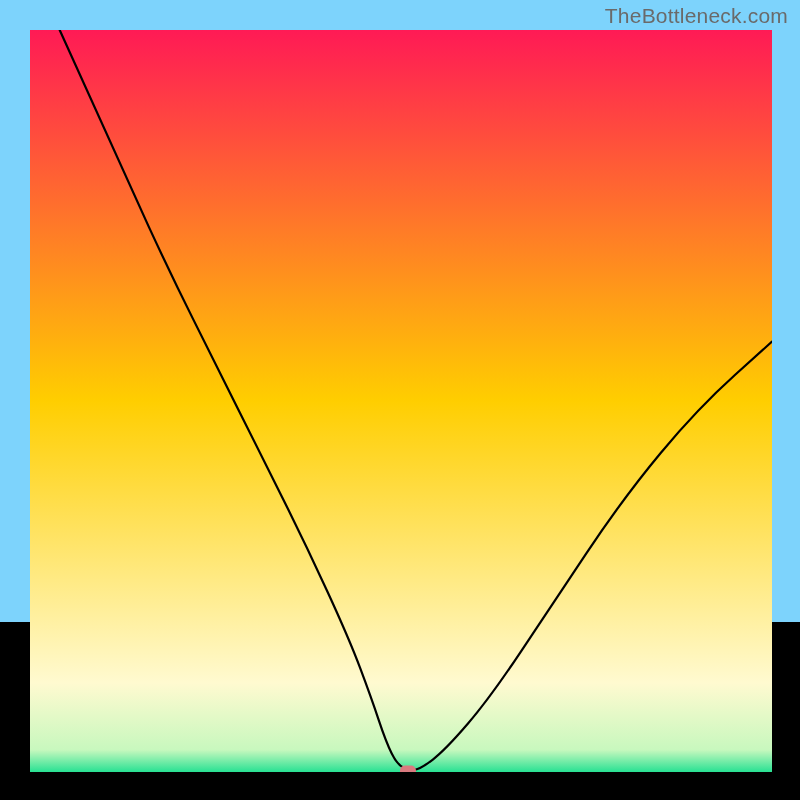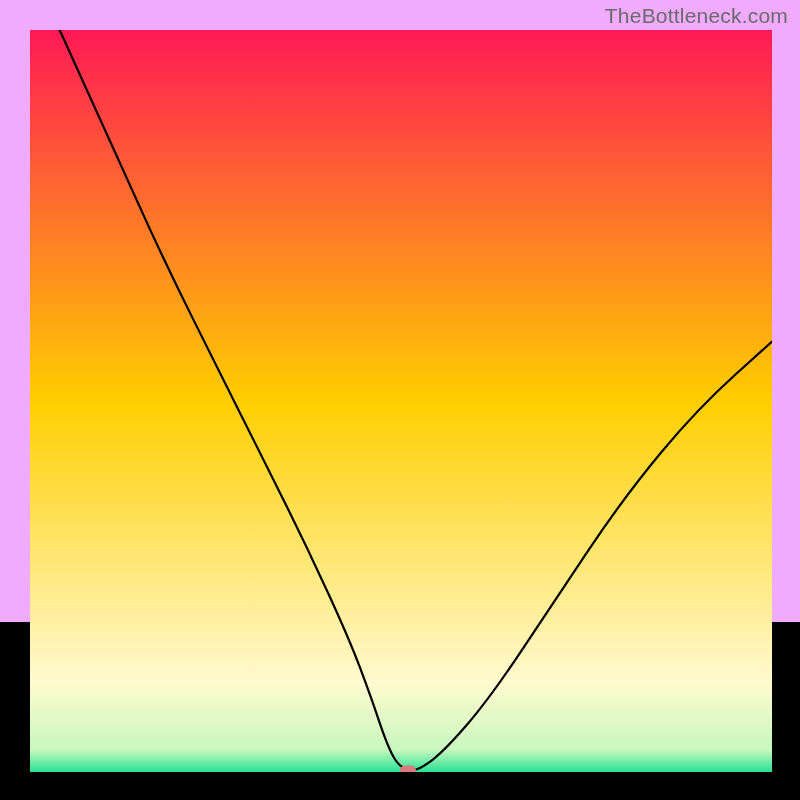--- a/index.html
+++ b/index.html
@@ -8,21 +8,21 @@
     width: 800px;
     height: 800px;
     background: #000;
     overflow: hidden;
     font-family: Arial, Helvetica, sans-serif;
   }
   .frame {
     position: relative;
     width: 800px;
     height: 622px;
-    background: #f0abfc;
+    background: #7dd3fc;
   }
   .watermark {
     position: absolute;
     top: 4px;
     right: 12px;
     color: #6a6a6a;
     font-size: 21px;
     font-weight: 500;
     letter-spacing: 0.2px;
     z-index: 10;

